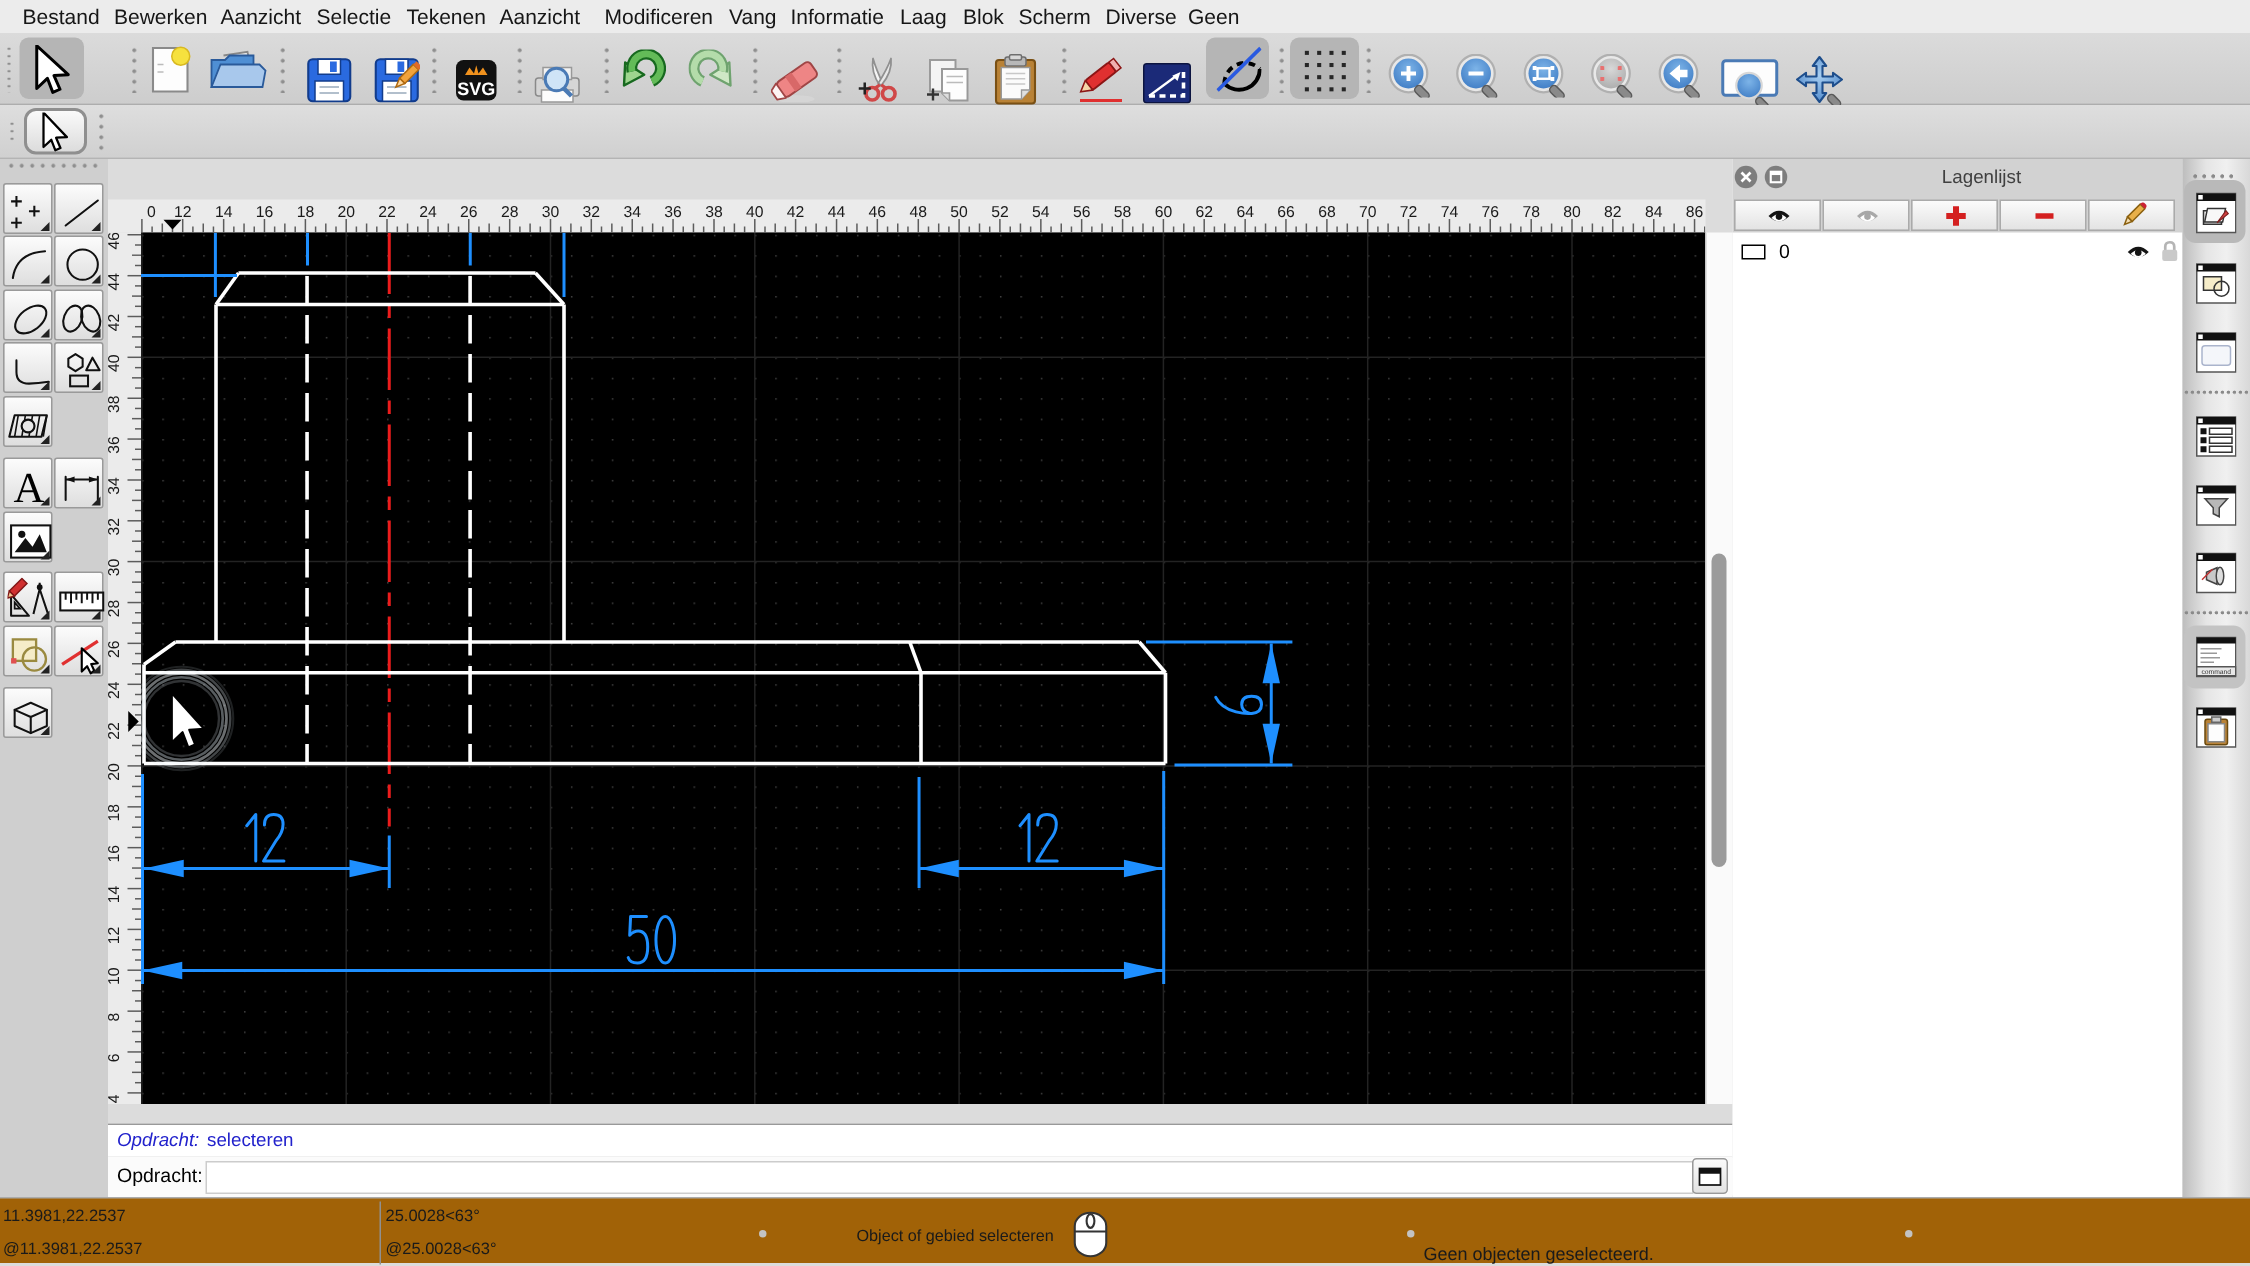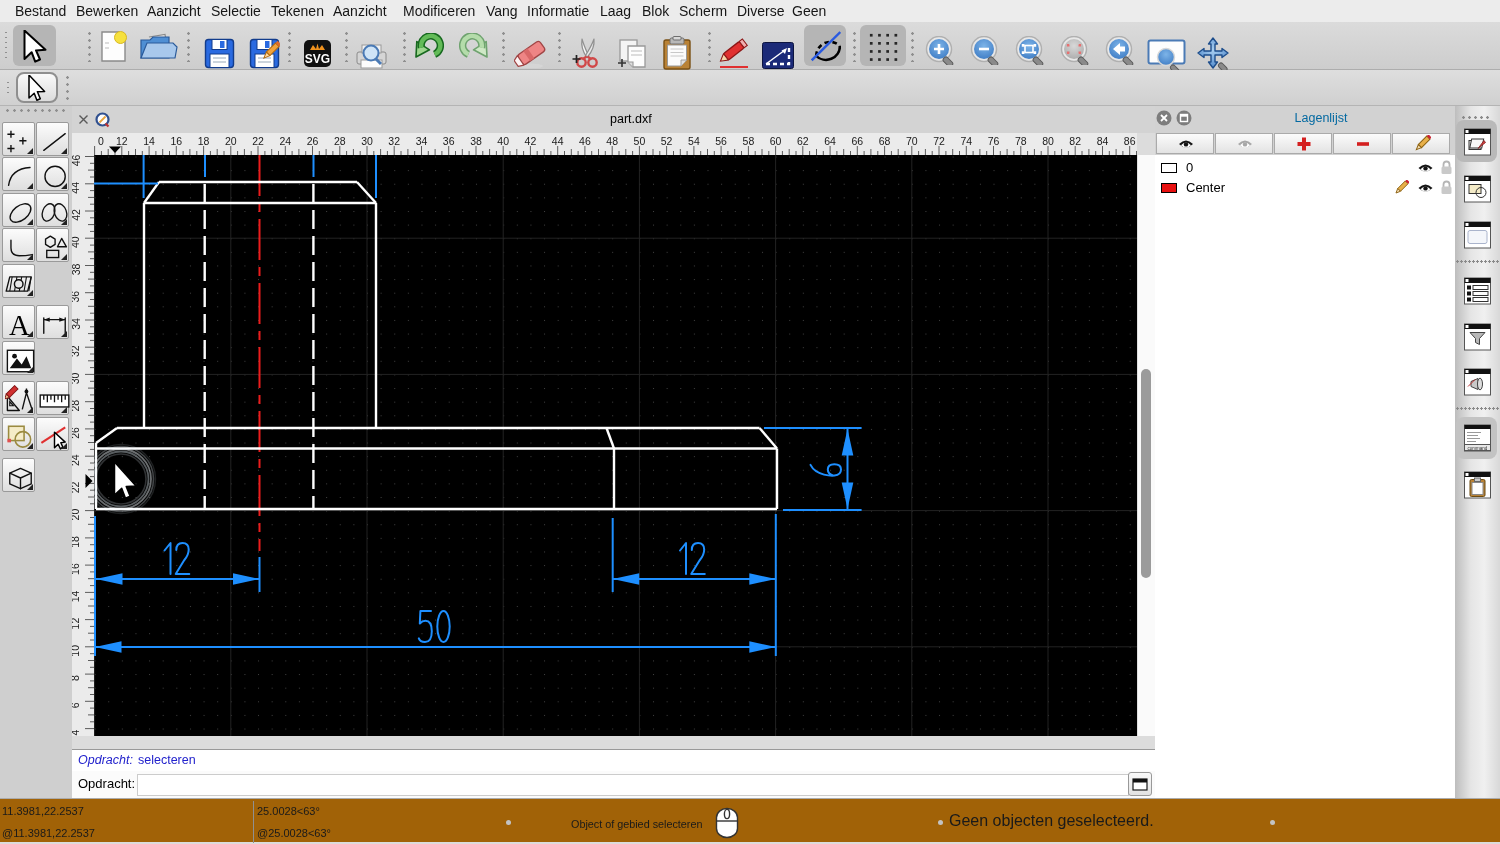--- a/index.html
+++ b/index.html
@@ -414,31 +414,20 @@
         </svg>
         <div class="tri"></div>
       </div>
       <div class="pbtn" style="left:2px;top:352px">
         <svg width="31" height="32" viewBox="0 0 26 26" style="left:2px;top:3px">
           <path d="M4,9 L13,5 L22,9 L22,18 L13,22 L4,18 Z" stroke="#111" stroke-width="1.15" fill="none" stroke-linecap="round" stroke-linejoin="round"></path>
           <path d="M4,9 L13,13 L22,9 M13,13 L13,22" stroke="#111" stroke-width="1.15" fill="none" stroke-linecap="round" stroke-linejoin="round"></path>
         </svg>
         <div class="tri"></div>
       </div>
-    </div>
-<div class="abs" id="tabbar">
-      <svg style="position:absolute;left:6px;top:8px" width="11" height="11" viewBox="0 0 11 11">
-        <path d="M1.5,1.5 L9.5,9.5 M9.5,1.5 L1.5,9.5" stroke="#5a5a5a" stroke-width="1.4"></path>
-      </svg>
-<svg style="position:absolute;left:23px;top:6px" width="16" height="16" viewBox="0 0 16 16">
-        <circle cx="7.5" cy="7.5" r="6" fill="#fdfdfd" stroke="#30508f" stroke-width="2.2"></circle>
-        <path d="M4.5,10.5 L10.5,4.5" stroke="#e8a33d" stroke-width="1.8"></path>
-        <path d="M10.5,11.5 l3,3" stroke="#b33" stroke-width="2.2"></path>
-      </svg>
-<span style="position:absolute;left:538px;top:6px;font-size:12.5px;color:#000">part.dxf</span>
     </div>
 <div class="abs" id="corner"></div>
 <div class="abs" id="hruler"><svg width="1043" height="22" viewBox="0 0 1043 22">
         <line x1="0.6" y1="13" x2="0.6" y2="22" stroke="#5c5c5c" stroke-width="1"></line>
         <line x1="7.4" y1="18" x2="7.4" y2="22" stroke="#5c5c5c" stroke-width="1"></line>
         <line x1="14.2" y1="16" x2="14.2" y2="22" stroke="#5c5c5c" stroke-width="1"></line>
         <line x1="21.0" y1="18" x2="21.0" y2="22" stroke="#5c5c5c" stroke-width="1"></line>
         <line x1="27.8" y1="13" x2="27.8" y2="22" stroke="#5c5c5c" stroke-width="1"></line>
         <line x1="34.6" y1="18" x2="34.6" y2="22" stroke="#5c5c5c" stroke-width="1"></line>
         <line x1="41.5" y1="16" x2="41.5" y2="22" stroke="#5c5c5c" stroke-width="1"></line>
@@ -860,21 +849,21 @@
       <div id="ltitle">
         <svg style="position:absolute;left:1px;top:4px" width="16" height="16" viewBox="0 0 16 16">
           <circle cx="8" cy="8" r="7.5" fill="#7d7d7d"></circle>
           <path d="M5,5 L11,11 M11,5 L5,11" stroke="#fff" stroke-width="1.8"></path>
         </svg>
         <svg style="position:absolute;left:21px;top:4px" width="16" height="16" viewBox="0 0 16 16">
           <circle cx="8" cy="8" r="7.5" fill="#7d7d7d"></circle>
           <rect x="4.5" y="4.5" width="7" height="7" fill="none" stroke="#fff" stroke-width="1.4"></rect>
           <rect x="4.5" y="4.5" width="7" height="2.2" fill="#fff"></rect>
         </svg>
-        <span style="position:absolute;left:16px;top:5px;width:300px;text-align:center;font-size:12.5px;color:#0369a1">Lagenlijst</span>
+        <span style="position:absolute;left:16px;top:5px;width:300px;text-align:center;font-size:12.5px;color:#404040">Lagenlijst</span>
       </div>
       <div id="ltools">
         <div class="ltb" style="left:1px"><svg width="16" height="16" viewBox="0 0 16 16" style="margin:2px 0 0 21px">
             <path d="M1,8 Q8,1 15,8 Q8,15 1,8 Z" fill="#141414"></path>
             <path d="M3,9.2 Q8,14.2 13,9.2 Q8,4 3,9.2 Z" fill="#fff"></path>
             <circle cx="8" cy="8.4" r="2.2" fill="#141414"></circle>
           </svg></div>
         <div class="ltb" style="left:60px"><svg width="16" height="16" viewBox="0 0 16 16" style="margin:2px 0 0 21px">
             <path d="M1,8 Q8,1 15,8 Q8,15 1,8 Z" fill="#a8a8a8"></path>
             <path d="M3,9.2 Q8,14.2 13,9.2 Q8,4 3,9.2 Z" fill="#fff"></path>
@@ -900,40 +889,20 @@
         <span style="position:absolute;left:262px;top:2px"><svg width="17" height="15" viewBox="0 0 16 15">
             <path d="M1,8 Q8,1 15,8 Q8,15 1,8 Z" fill="#141414"></path>
             <path d="M3,9.2 Q8,14.2 13,9.2 Q8,4 3,9.2 Z" fill="#fff"></path>
             <circle cx="8" cy="8.4" r="2.2" fill="#141414"></circle>
           </svg></span>
         <span style="position:absolute;left:285px;top:2px"><svg width="13" height="15" viewBox="0 0 13 15">
             <path d="M3.5,7 L3.5,4.5 Q3.5,1.5 6.5,1.5 Q9.5,1.5 9.5,4.5 L9.5,7" fill="none" stroke="#b5b5b5" stroke-width="1.8"></path>
             <rect x="1.5" y="6.5" width="10" height="7.5" rx="1.5" fill="#c9c9c9"></rect>
           </svg></span>
       </div>
-      <div class="lrow" style="top:71.8px">
-        <div class="swatch" style="background:#e81010"></div>
-        <span style="position:absolute;left:31px;top:2px">Center</span>
-        <span style="position:absolute;left:238px;top:2px"><svg width="16" height="16" viewBox="0 0 18 18">
-            <g transform="translate(9,9) rotate(45)">
-              <rect x="-2.2" y="-9" width="4.4" height="12" fill="#e8b04a" stroke="#8a6010" stroke-width="1"></rect>
-              <path d="M-2.2,3 L0,8 L2.2,3 Z" fill="#f5ddb0" stroke="#8a6010" stroke-width="1"></path>
-              <rect x="-2.2" y="-11.5" width="4.4" height="2.5" fill="#c23"></rect>
-            </g>
-          </svg></span>
-        <span style="position:absolute;left:262px;top:2px"><svg width="17" height="15" viewBox="0 0 16 15">
-            <path d="M1,8 Q8,1 15,8 Q8,15 1,8 Z" fill="#141414"></path>
-            <path d="M3,9.2 Q8,14.2 13,9.2 Q8,4 3,9.2 Z" fill="#fff"></path>
-            <circle cx="8" cy="8.4" r="2.2" fill="#141414"></circle>
-          </svg></span>
-        <span style="position:absolute;left:285px;top:2px"><svg width="13" height="15" viewBox="0 0 13 15">
-            <path d="M3.5,7 L3.5,4.5 Q3.5,1.5 6.5,1.5 Q9.5,1.5 9.5,4.5 L9.5,7" fill="none" stroke="#b5b5b5" stroke-width="1.8"></path>
-            <rect x="1.5" y="6.5" width="10" height="7.5" rx="1.5" fill="#c9c9c9"></rect>
-          </svg></span>
-      </div>
     </div>
 <div class="abs" id="sidebar">
       <div style="position:absolute;left:7px;top:10px;width:28px;height:3px;background-image:radial-gradient(circle at 1.5px 1.5px,#8a8a8a 1.1px,transparent 1.5px);background-size:6px 3px"></div>
       <div style="position:absolute;left:1px;top:14px;width:41px;height:42px;background:#b9b9b9;border-radius:8px"></div>
       <div style="position:absolute;left:1px;top:311px;width:41px;height:42px;background:#c3c3c3;border-radius:8px"></div>
       <svg class="sbicon" style="top:21px" width="27" height="30" viewBox="0 0 27 27">
         <rect x="0.5" y="0.5" width="26" height="26" fill="#fff" stroke="#555"></rect>
         <rect x="0.5" y="0.5" width="26" height="5" fill="#111"></rect>
         <rect x="1.5" y="1.5" width="3" height="3" fill="#fff"></rect>
         <g transform="translate(5,9)">
@@ -1011,21 +980,21 @@
       <div style="position:absolute;left:1px;top:154px;width:44px;height:3px;background-image:radial-gradient(circle at 1.5px 1.5px,#8a8a8a 1px,transparent 1.3px);background-size:4px 3px"></div>
       <div style="position:absolute;left:1px;top:301px;width:44px;height:3px;background-image:radial-gradient(circle at 1.5px 1.5px,#8a8a8a 1px,transparent 1.3px);background-size:4px 3px"></div>
     </div>
 <div class="abs" id="statusbar">
       <div style="left:2px;top:6px">11.3981,22.2537</div>
 <div style="left:2px;top:28px">@11.3981,22.2537</div>
 <div style="position:absolute;left:253px;top:2px;width:1px;height:42px;background:#909090"></div>
 <div style="left:257px;top:6px">25.0028&lt;63°</div>
 <div style="left:257px;top:28px">@25.0028&lt;63°</div>
 <div style="left:571px;top:19px;font-size:10.8px">Object of gebied selecteren</div>
-<div style="left:949px;top:13px;font-size:16px">Geen objecten geselecteerd.</div>
+<div style="left:949px;top:30px;font-size:12px">Geen objecten geselecteerd.</div>
 <div class="dot" style="left:506px;top:21px"></div>
 <div class="dot" style="left:938px;top:21px"></div>
 <div class="dot" style="left:1270px;top:21px"></div>
 <svg style="position:absolute;left:715px;top:8px" width="24" height="32" viewBox="0 0 24 32">
 <rect x="1.5" y="1.5" width="21" height="29" rx="10.5" ry="9" fill="#fff" stroke="#333" stroke-width="1.4"></rect>
 <line x1="1.5" y1="14" x2="22.5" y2="14" stroke="#333" stroke-width="1.4"></line>
 <ellipse cx="12" cy="7" rx="2.6" ry="4.6" fill="#fff" stroke="#333" stroke-width="1.4"></ellipse>
 </svg>
     </div>
 </div>

